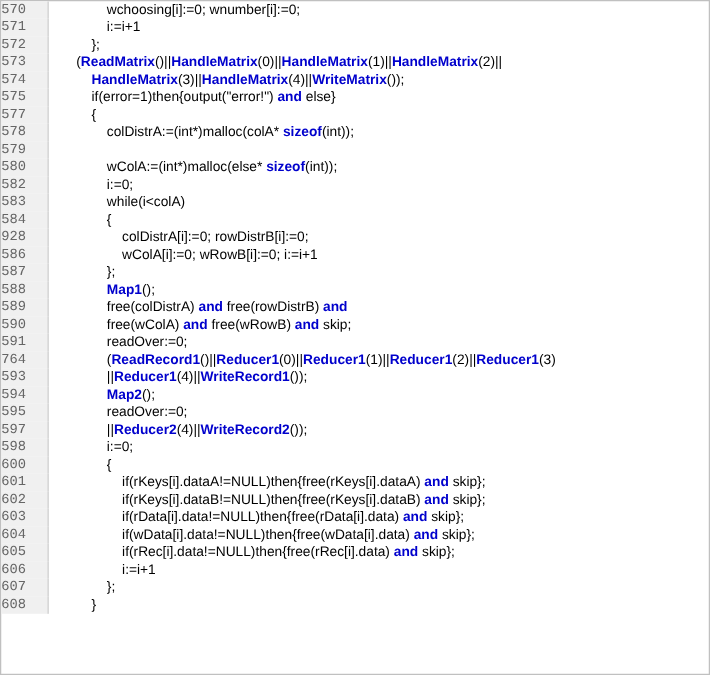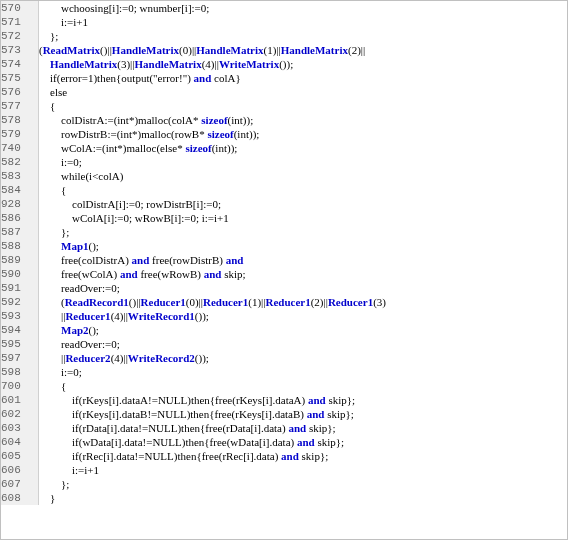--- a/index.html
+++ b/index.html
@@ -33,24 +33,24 @@
       text-align: right;
       padding-right: 22px;
       color: #666666;
       background: #f0f0f0;
       border-right: 1px solid #d0d0d0;
       user-select: none;
       font-size: 11px;
       font-family: 'Courier New', Courier, monospace;
     }
     .line-code {
-      padding-left: 0;
+      padding-left: 22px;
       white-space: pre;
       font-size: 11px;
-      font-family: Liberation Serif, serif;
+      font-family: Liberation Sans, sans-serif;
       color: #000000;
     }
     .kw { color: #0000cc; font-weight: bold; }
     .fn { color: #0000cc; font-weight: bold; text-align: center; }
   </style>
 </head>
 <body>
 
 <div class="code-container">
   <div id="code-lines">
@@ -69,40 +69,35 @@
       <div class="line-row">
         <div class="line-num">573</div>
         <div class="line-code"><span>(</span><span class="fn">ReadMatrix</span><span>()||</span><span class="fn">HandleMatrix</span><span>(0)||</span><span class="fn">HandleMatrix</span><span>(1)||</span><span class="fn">HandleMatrix</span><span>(2)||</span></div>
       </div>
       <div class="line-row">
         <div class="line-num">574</div>
         <div class="line-code"><span>    </span><span class="fn">HandleMatrix</span><span>(3)||</span><span class="fn">HandleMatrix</span><span>(4)||</span><span class="fn">WriteMatrix</span><span>());</span></div>
       </div>
       <div class="line-row">
         <div class="line-num">575</div>
-        <div class="line-code"><span>    if(error=1)then{output("error!") </span><span class="kw">and</span><span> colA}</span></div>
-      </div>
-      <div class="line-row">
-        <div class="line-num">576</div>
-        <div class="line-code"><span>    else</span></div>
+        <div class="line-code"><span>    if(error=1)then{output("error!") </span><span class="kw">and</span><span> else}</span></div>
       </div>
       <div class="line-row">
         <div class="line-num">577</div>
         <div class="line-code"><span>    {</span></div>
       </div>
       <div class="line-row">
         <div class="line-num">578</div>
         <div class="line-code"><span>        colDistrA:=(int*)malloc(colA* </span><span class="kw">sizeof</span><span>(int));</span></div>
       </div>
       <div class="line-row">
         <div class="line-num">579</div>
-        <div class="line-code"><span>        rowDistrB:=(int*)malloc(rowB* </span><span class="kw">sizeof</span><span>(int));</span></div>
       </div>
       <div class="line-row">
-        <div class="line-num">740</div>
+        <div class="line-num">580</div>
         <div class="line-code"><span>        wColA:=(int*)malloc(else* </span><span class="kw">sizeof</span><span>(int));</span></div>
       </div>
       <div class="line-row">
         <div class="line-num">582</div>
         <div class="line-code"><span>        i:=0;</span></div>
       </div>
       <div class="line-row">
         <div class="line-num">583</div>
         <div class="line-code"><span>        while(i&lt;colA)</span></div>
       </div>
@@ -132,21 +127,21 @@
       </div>
       <div class="line-row">
         <div class="line-num">590</div>
         <div class="line-code"><span>        free(wColA) </span><span class="kw">and</span><span> free(wRowB) </span><span class="kw">and</span><span> skip;</span></div>
       </div>
       <div class="line-row">
         <div class="line-num">591</div>
         <div class="line-code"><span>        readOver:=0;</span></div>
       </div>
       <div class="line-row">
-        <div class="line-num">592</div>
+        <div class="line-num">764</div>
         <div class="line-code"><span>        (</span><span class="fn">ReadRecord1</span><span>()||</span><span class="fn">Reducer1</span><span>(0)||</span><span class="fn">Reducer1</span><span>(1)||</span><span class="fn">Reducer1</span><span>(2)||</span><span class="fn">Reducer1</span><span>(3)</span></div>
       </div>
       <div class="line-row">
         <div class="line-num">593</div>
         <div class="line-code"><span>        ||</span><span class="fn">Reducer1</span><span>(4)||</span><span class="fn">WriteRecord1</span><span>());</span></div>
       </div>
       <div class="line-row">
         <div class="line-num">594</div>
         <div class="line-code"><span>        </span><span class="fn">Map2</span><span>();</span></div>
       </div>
@@ -156,21 +151,21 @@
       </div>
       <div class="line-row">
         <div class="line-num">597</div>
         <div class="line-code"><span>        ||</span><span class="fn">Reducer2</span><span>(4)||</span><span class="fn">WriteRecord2</span><span>());</span></div>
       </div>
       <div class="line-row">
         <div class="line-num">598</div>
         <div class="line-code"><span>        i:=0;</span></div>
       </div>
       <div class="line-row">
-        <div class="line-num">700</div>
+        <div class="line-num">600</div>
         <div class="line-code"><span>        {</span></div>
       </div>
       <div class="line-row">
         <div class="line-num">601</div>
         <div class="line-code"><span>            if(rKeys[i].dataA!=NULL)then{free(rKeys[i].dataA) </span><span class="kw">and</span><span> skip};</span></div>
       </div>
       <div class="line-row">
         <div class="line-num">602</div>
         <div class="line-code"><span>            if(rKeys[i].dataB!=NULL)then{free(rKeys[i].dataB) </span><span class="kw">and</span><span> skip};</span></div>
       </div>

